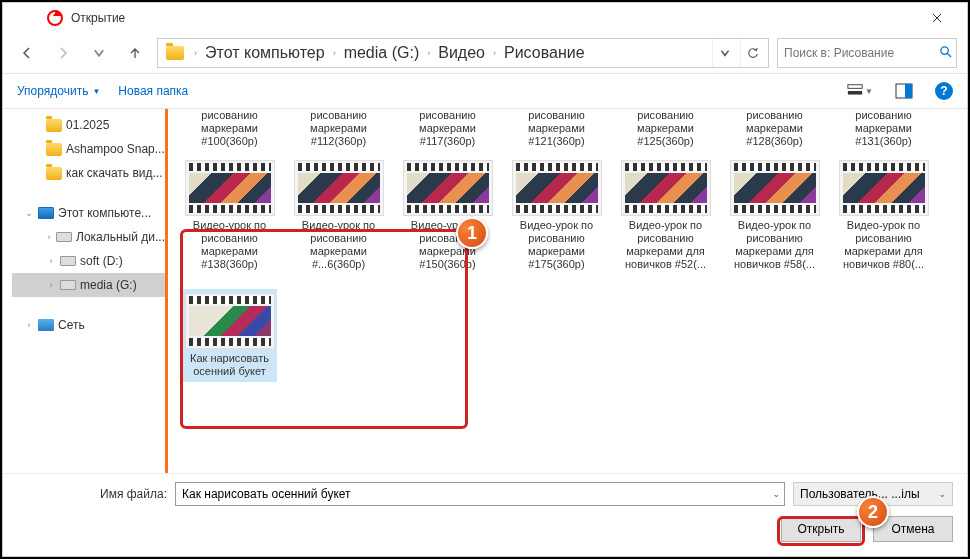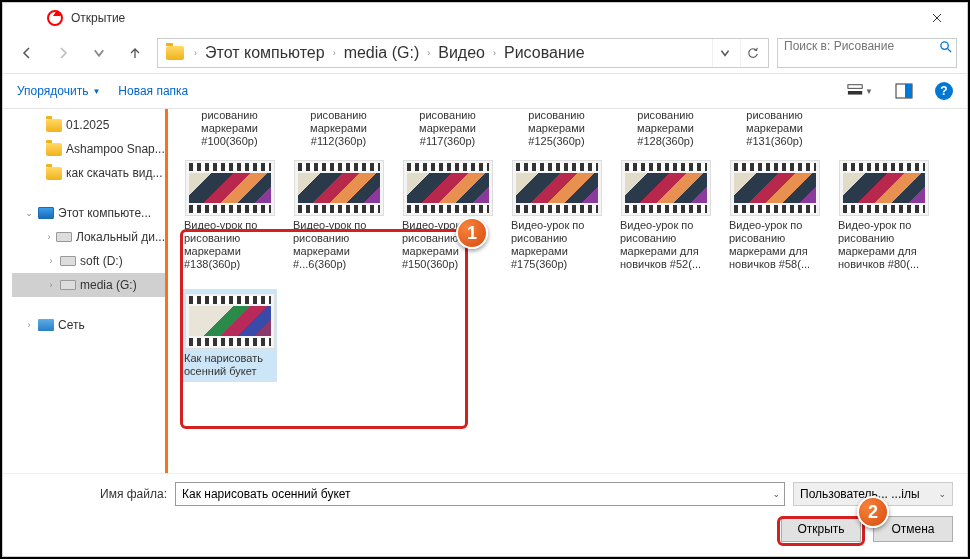--- a/index.html
+++ b/index.html
@@ -22,21 +22,21 @@
 .navbtn.enabled { color: #333; }
 .navbtn svg { width: 14px; height: 14px; }
 .addrbar { flex: 1; height: 30px; border: 1px solid #ccc; display: flex; align-items: center; padding: 0 4px; gap: 4px; }
 .addrbar .folder-icon { width: 18px; height: 14px; background: linear-gradient(#ffd968, #f0b218); border-radius: 2px; position: relative; margin: 0 4px; }
 .addrbar .folder-icon::before { content: ""; position: absolute; top: -3px; left: 0; width: 7px; height: 3px; background: #f0b218; border-radius: 1px 1px 0 0; }
 .addrbar .crumb { font-size: 16px; color: #333; padding: 0 2px; cursor: pointer; }
 .addrbar .sep { color: #888; font-size: 9px; margin: 0 2px; }
 .addrbar .spacer { flex: 1; }
 .addrbtn { width: 24px; height: 28px; display: flex; align-items: center; justify-content: center; color: #555; cursor: pointer; border-left: 1px solid #eee; }
 .addrbtn svg { width: 12px; height: 12px; }
-.searchbox { width: 180px; height: 30px; border: 1px solid #ccc; display: flex; align-items: flex-start; padding: 0 6px; }
+.searchbox { width: 180px; height: 30px; border: 1px solid #ccc; display: flex; align-items: center; padding: 0 6px; }
 .searchbox input { border: none; outline: none; font-size: 12px; flex: 1; color: #999; }
 .searchbox .sicon { color: #555; cursor: pointer; }
 .searchbox .sicon svg { width: 13px; height: 13px; }
 
 
 .toolbar { height: 36px; border-top: 1px solid #e5e5e5; border-bottom: 1px solid #e5e5e5; display: flex; align-items: center; padding: 0 14px; gap: 18px; }
 .toolbar .link { color: #0066cc; font-size: 12px; cursor: pointer; display: flex; align-items: center; gap: 4px; }
 .toolbar .link .dd { font-size: 8px; }
 .toolbar .spacer { flex: 1; }
 .toolbar .iconbtn { width: 26px; height: 26px; display: flex; align-items: center; justify-content: center; cursor: pointer; }
@@ -64,21 +64,21 @@
 .row1 { display: flex; gap: 14px; padding: 0 14px 8px 14px; }
 .row1 .caption { width: 95px; text-align: center; font-size: 11px; line-height: 13px; color: #333; }
 
 .vitem { width: 95px; display: flex; flex-direction: column; align-items: center; cursor: pointer; padding: 4px 2px; }
 .vitem .thumb { width: 90px; height: 56px; background: #f4f4f4; border: 1px solid #ddd; position: relative; overflow: hidden; }
 .vitem .thumb::before, .vitem .thumb::after { content: ""; position: absolute; left: 3px; right: 3px; height: 8px; background: repeating-linear-gradient(90deg, #333 0 4px, #fff 4px 8px); }
 .vitem .thumb::before { top: 2px; }
 .vitem .thumb::after { bottom: 2px; }
 .vitem .thumb .img { position: absolute; left: 3px; right: 3px; top: 12px; bottom: 12px; background: linear-gradient(135deg, #e0dcc8 0 20%, #2a3a4a 20% 40%, #b8284c 40% 55%, #e89050 55% 70%, #2a3a4a 70% 85%, #8a3a9a 85% 100%); }
 .vitem .thumb .img::after { content: ""; position: absolute; left: 2px; bottom: 1px; font-size: 4px; color: #fff; }
-.vitem .cap { font-size: 11px; line-height: 13px; color: #333; margin-top: 3px; word-break: break-word; }
+.vitem .cap { font-size: 11px; line-height: 13px; text-align: center; color: #333; margin-top: 3px; word-break: break-word; }
 
 .vitem.selected { background: #cde6f7; }
 .vitem.selected .cap { }
 
 .highlight-box { position: absolute; border: 3px solid #d32020; border-radius: 6px; pointer-events: none; }
 .hb1 { left: 12px; top: 120px; width: 288px; height: 200px; }
 
 .callout { position: absolute; width: 32px; height: 32px; border-radius: 50%; background: radial-gradient(circle at 30% 30%, #f7833a, #d84a10); border: 2px solid #fff; color: #fff; font-weight: bold; font-size: 18px; display: flex; align-items: center; justify-content: center; box-shadow: 0 2px 4px rgba(0,0,0,0.4); pointer-events: none; }
 .co1 { left: 288px; top: 108px; }
 
@@ -232,20 +232,21 @@
           <span>Сеть</span>
         </div>
     </div>
 
     <div class="content">
 
       <div class="row1">
         <div class="caption">рисованию маркерами #100(360p)</div>
         <div class="caption">рисованию маркерами #112(360p)</div>
         <div class="caption">рисованию маркерами #117(360p)</div>
+        <div class="caption">рисованию маркерами #121(360p)</div>
         <div class="caption">рисованию маркерами #125(360p)</div>
         <div class="caption">рисованию маркерами #128(360p)</div>
         <div class="caption">рисованию маркерами #131(360p)</div>
       </div>
 
       <div class="files">
         <div class="vitem">
             <div class="thumb">
               <div class="img"></div>
             </div>

